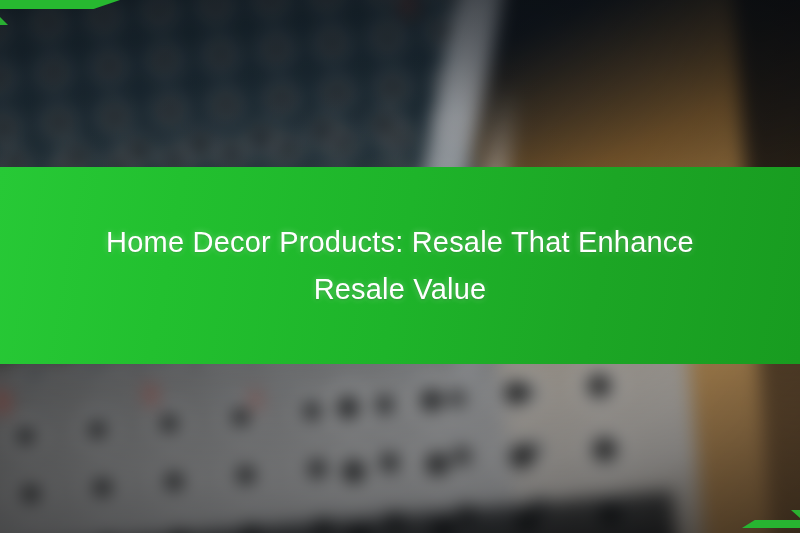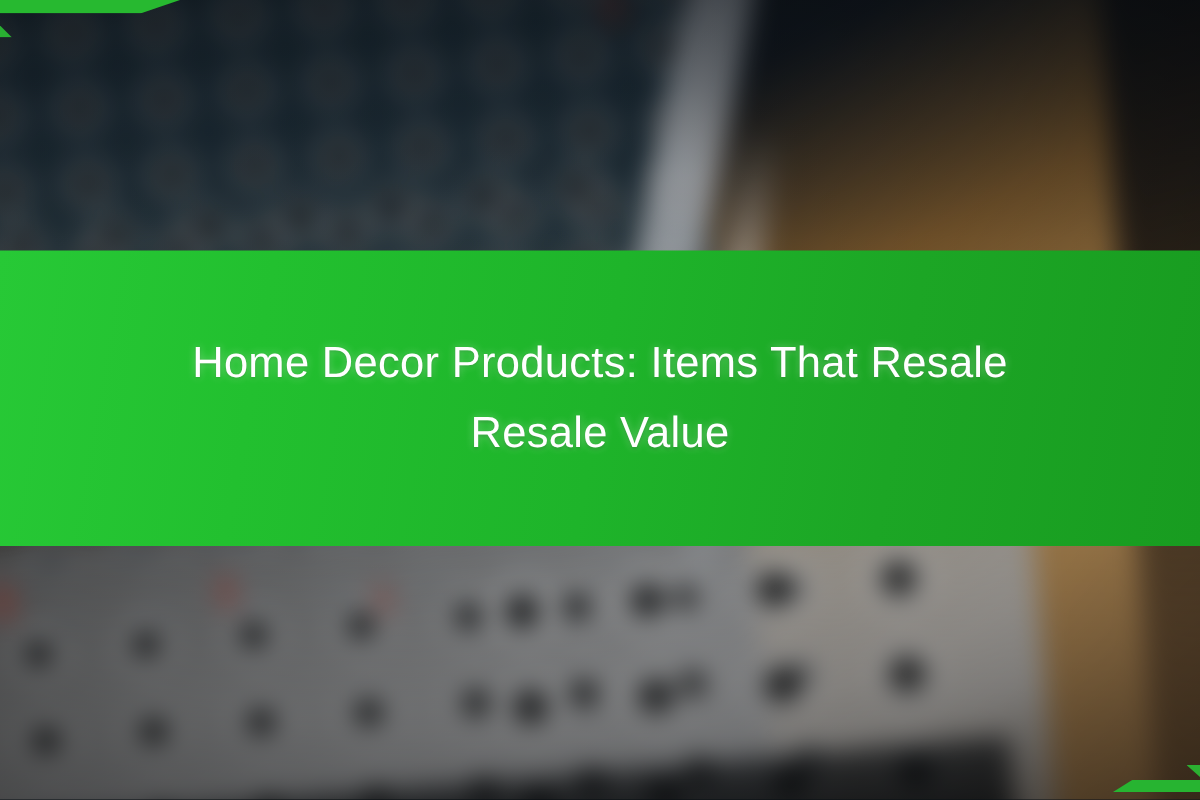--- a/index.html
+++ b/index.html
@@ -313,21 +313,21 @@
     <div class="blip blip-2"></div>
     <div class="blip blip-3"></div>
     <div class="blip blip-4"></div>
 
     <div class="blip blip-6"></div>
   </div>
 
   <div class="photo-vignette"></div>
 
   <div id="title-banner">
-    <h1 id="banner-title">Home Decor Products: Items That Resale
+    <h1 id="banner-title">Home Decor Products: Resale That Enhance
 Resale Value</h1>
   </div>
 
   <div class="accent" id="accent-top-left"></div>
   <div class="accent" id="accent-top-left-tick"></div>
   <div class="accent" id="accent-bottom-right"></div>
   <div class="accent" id="accent-bottom-right-tick"></div>
 
 </div>
 

